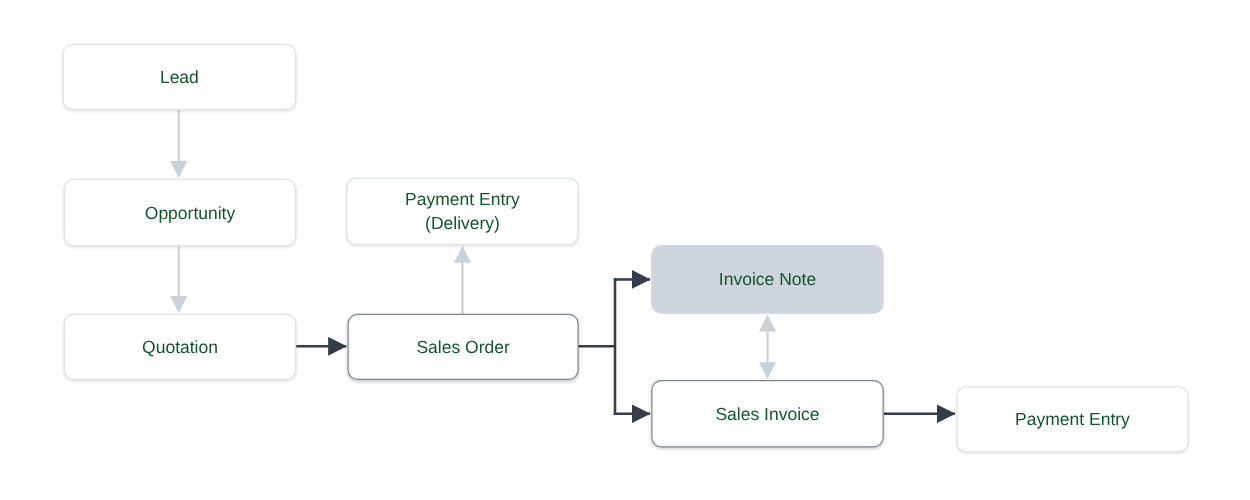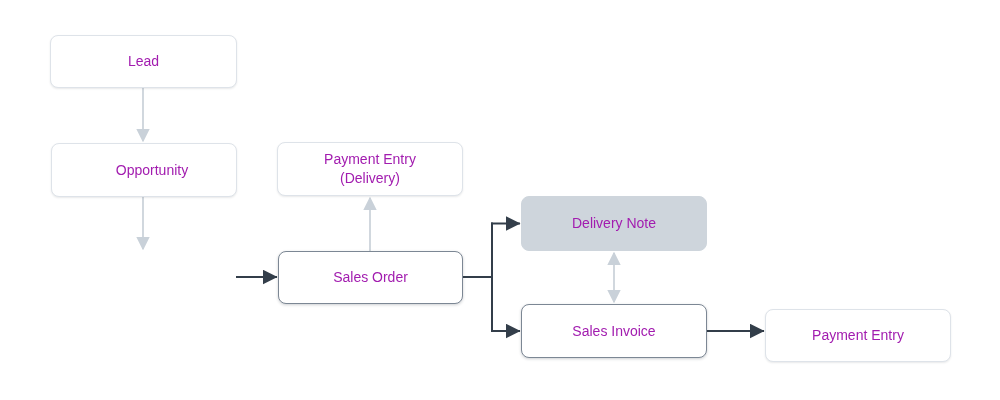--- a/index.html
+++ b/index.html
@@ -22,21 +22,21 @@
     position: absolute;
     display: flex;
     flex-direction: column;
     align-items: center;
     justify-content: center;
     text-align: center;
     box-sizing: border-box;
     background: #ffffff;
     border: 1px solid #dee3e9;
     border-radius: 8px;
-    color: #a21caf;
+    color: #14532d;
     font-size: 14px;
     line-height: 1.35;
     box-shadow: 0 1px 2px rgba(27,36,48,0.10);
   }
   .node--strong {
     border: 1.5px solid #7c8794;
     font-weight: normal;
     box-shadow: 0 1px 3px rgba(27,36,48,0.22);
   }
   .node--filled {
@@ -94,27 +94,30 @@
 
   <div class="node pos-opportunity">
     <span>Opportunity</span>
   </div>
 
   <div class="node pos-pe-advance">
     <span>Payment Entry</span>
     <span>(Delivery)</span>
   </div>
 
+  <div class="node pos-quotation">
+    <span>Quotation</span>
+  </div>
 
   <div class="node node--strong pos-sales-order">
     <span>Sales Order</span>
   </div>
 
   <div class="node node--filled pos-delivery-note">
-    <span>Delivery Note</span>
+    <span>Invoice Note</span>
   </div>
 
   <div class="node node--strong pos-sales-invoice">
     <span>Sales Invoice</span>
   </div>
 
   <div class="node pos-payment-entry">
     <span>Payment Entry</span>
   </div>
 

